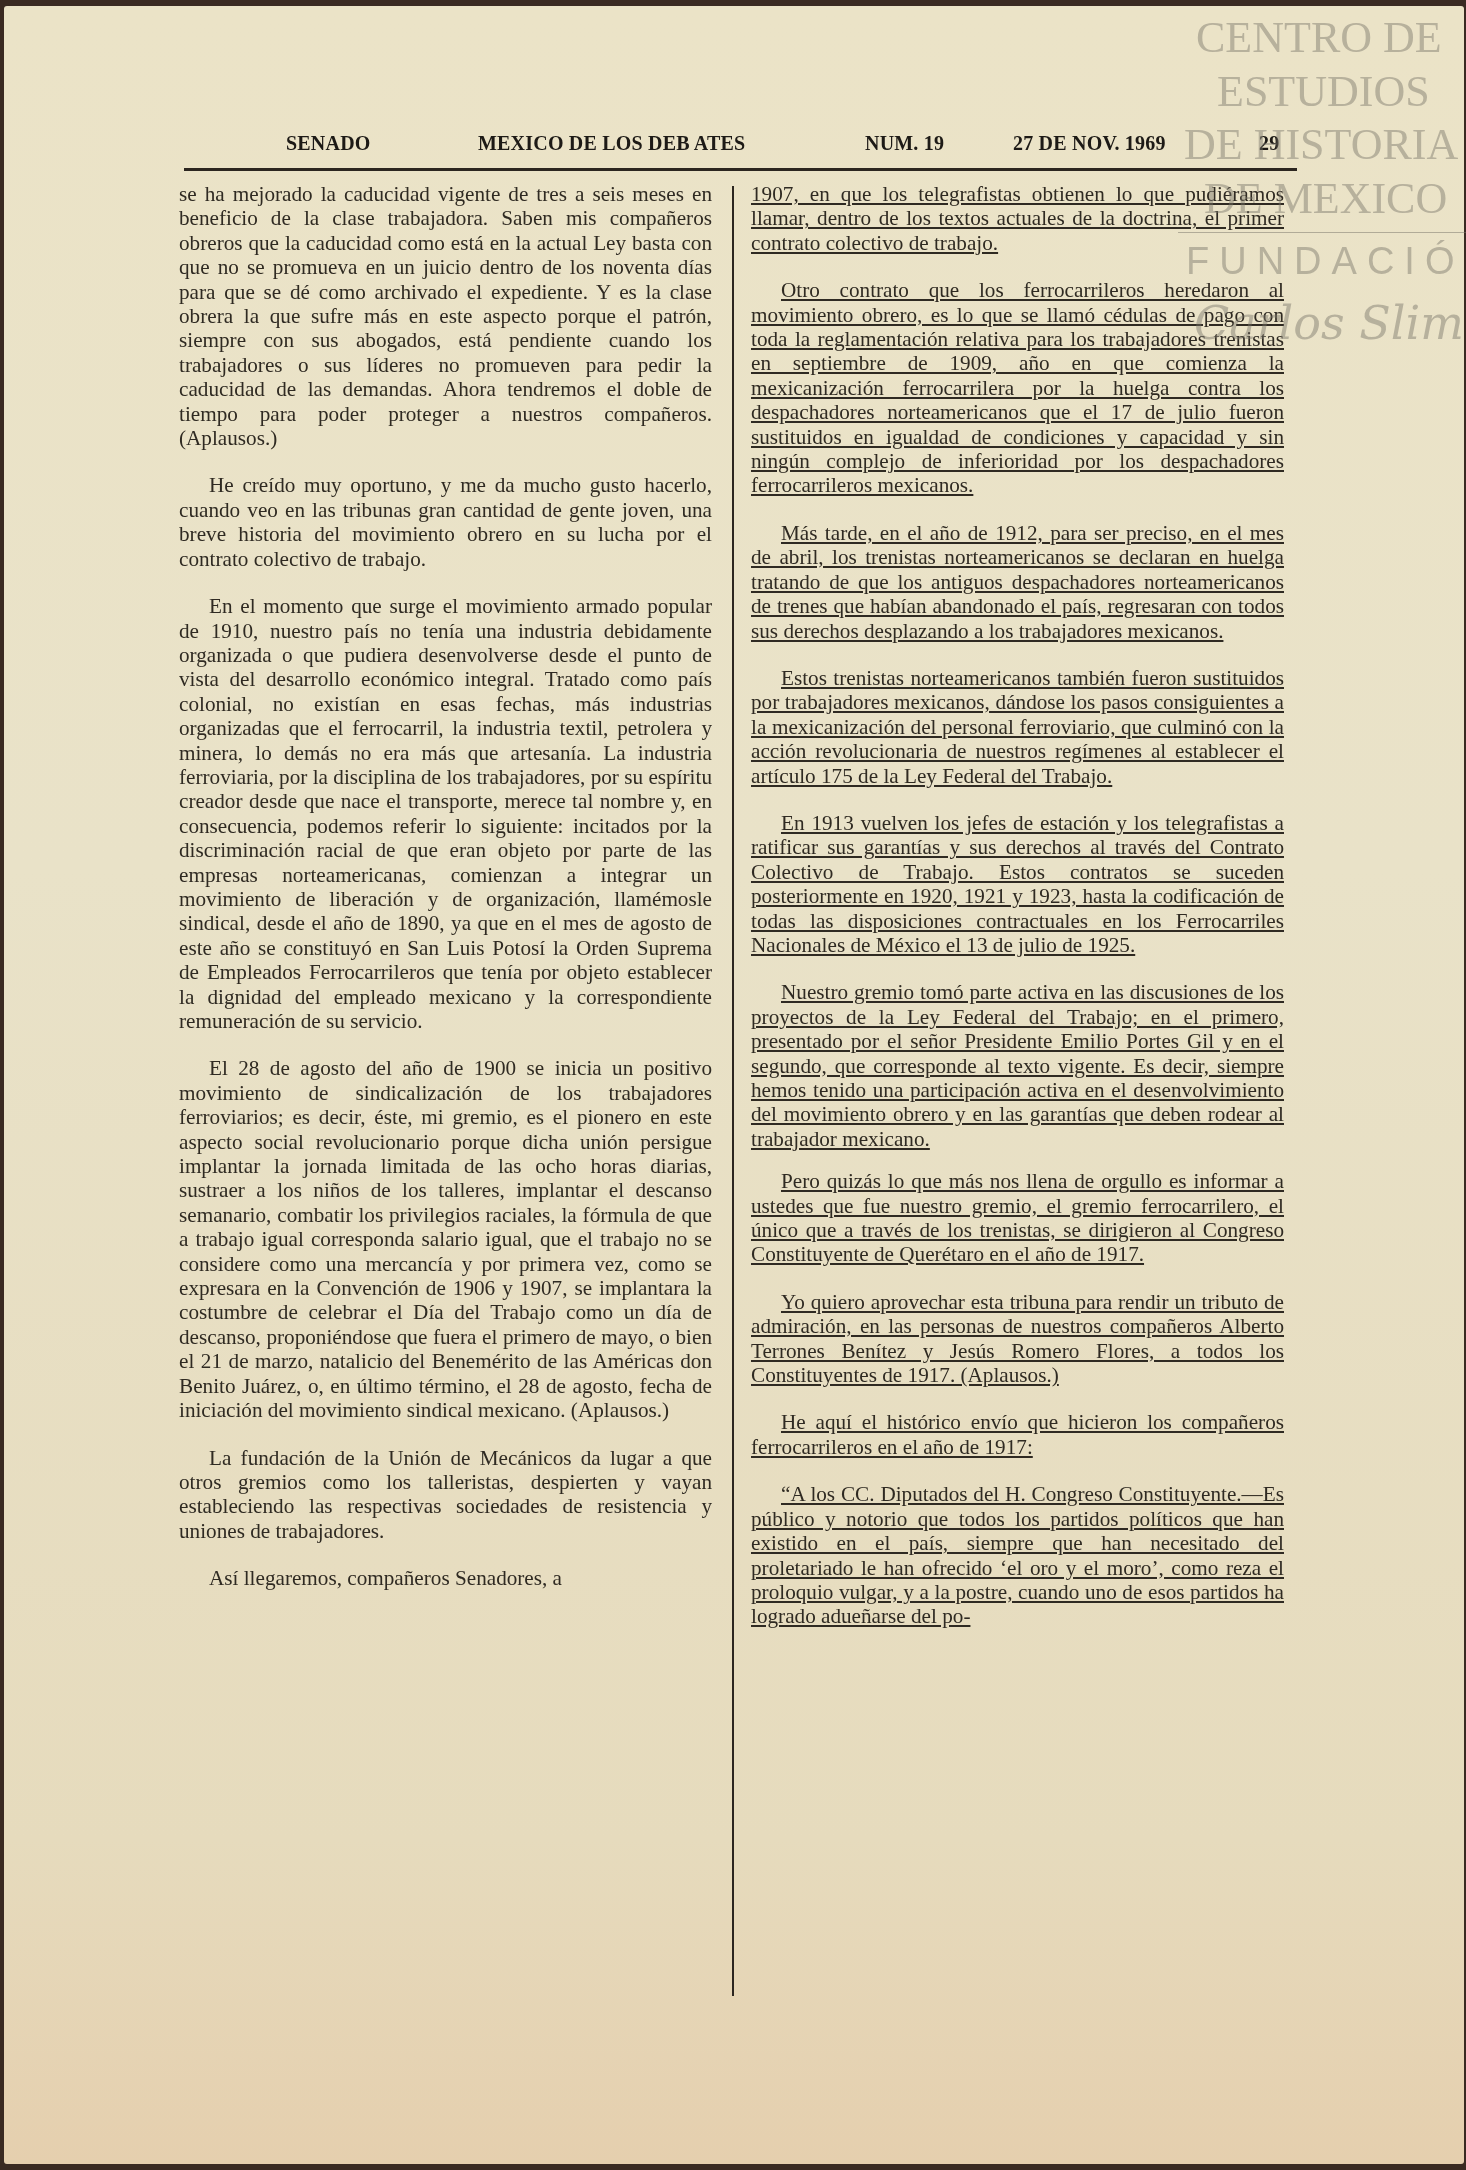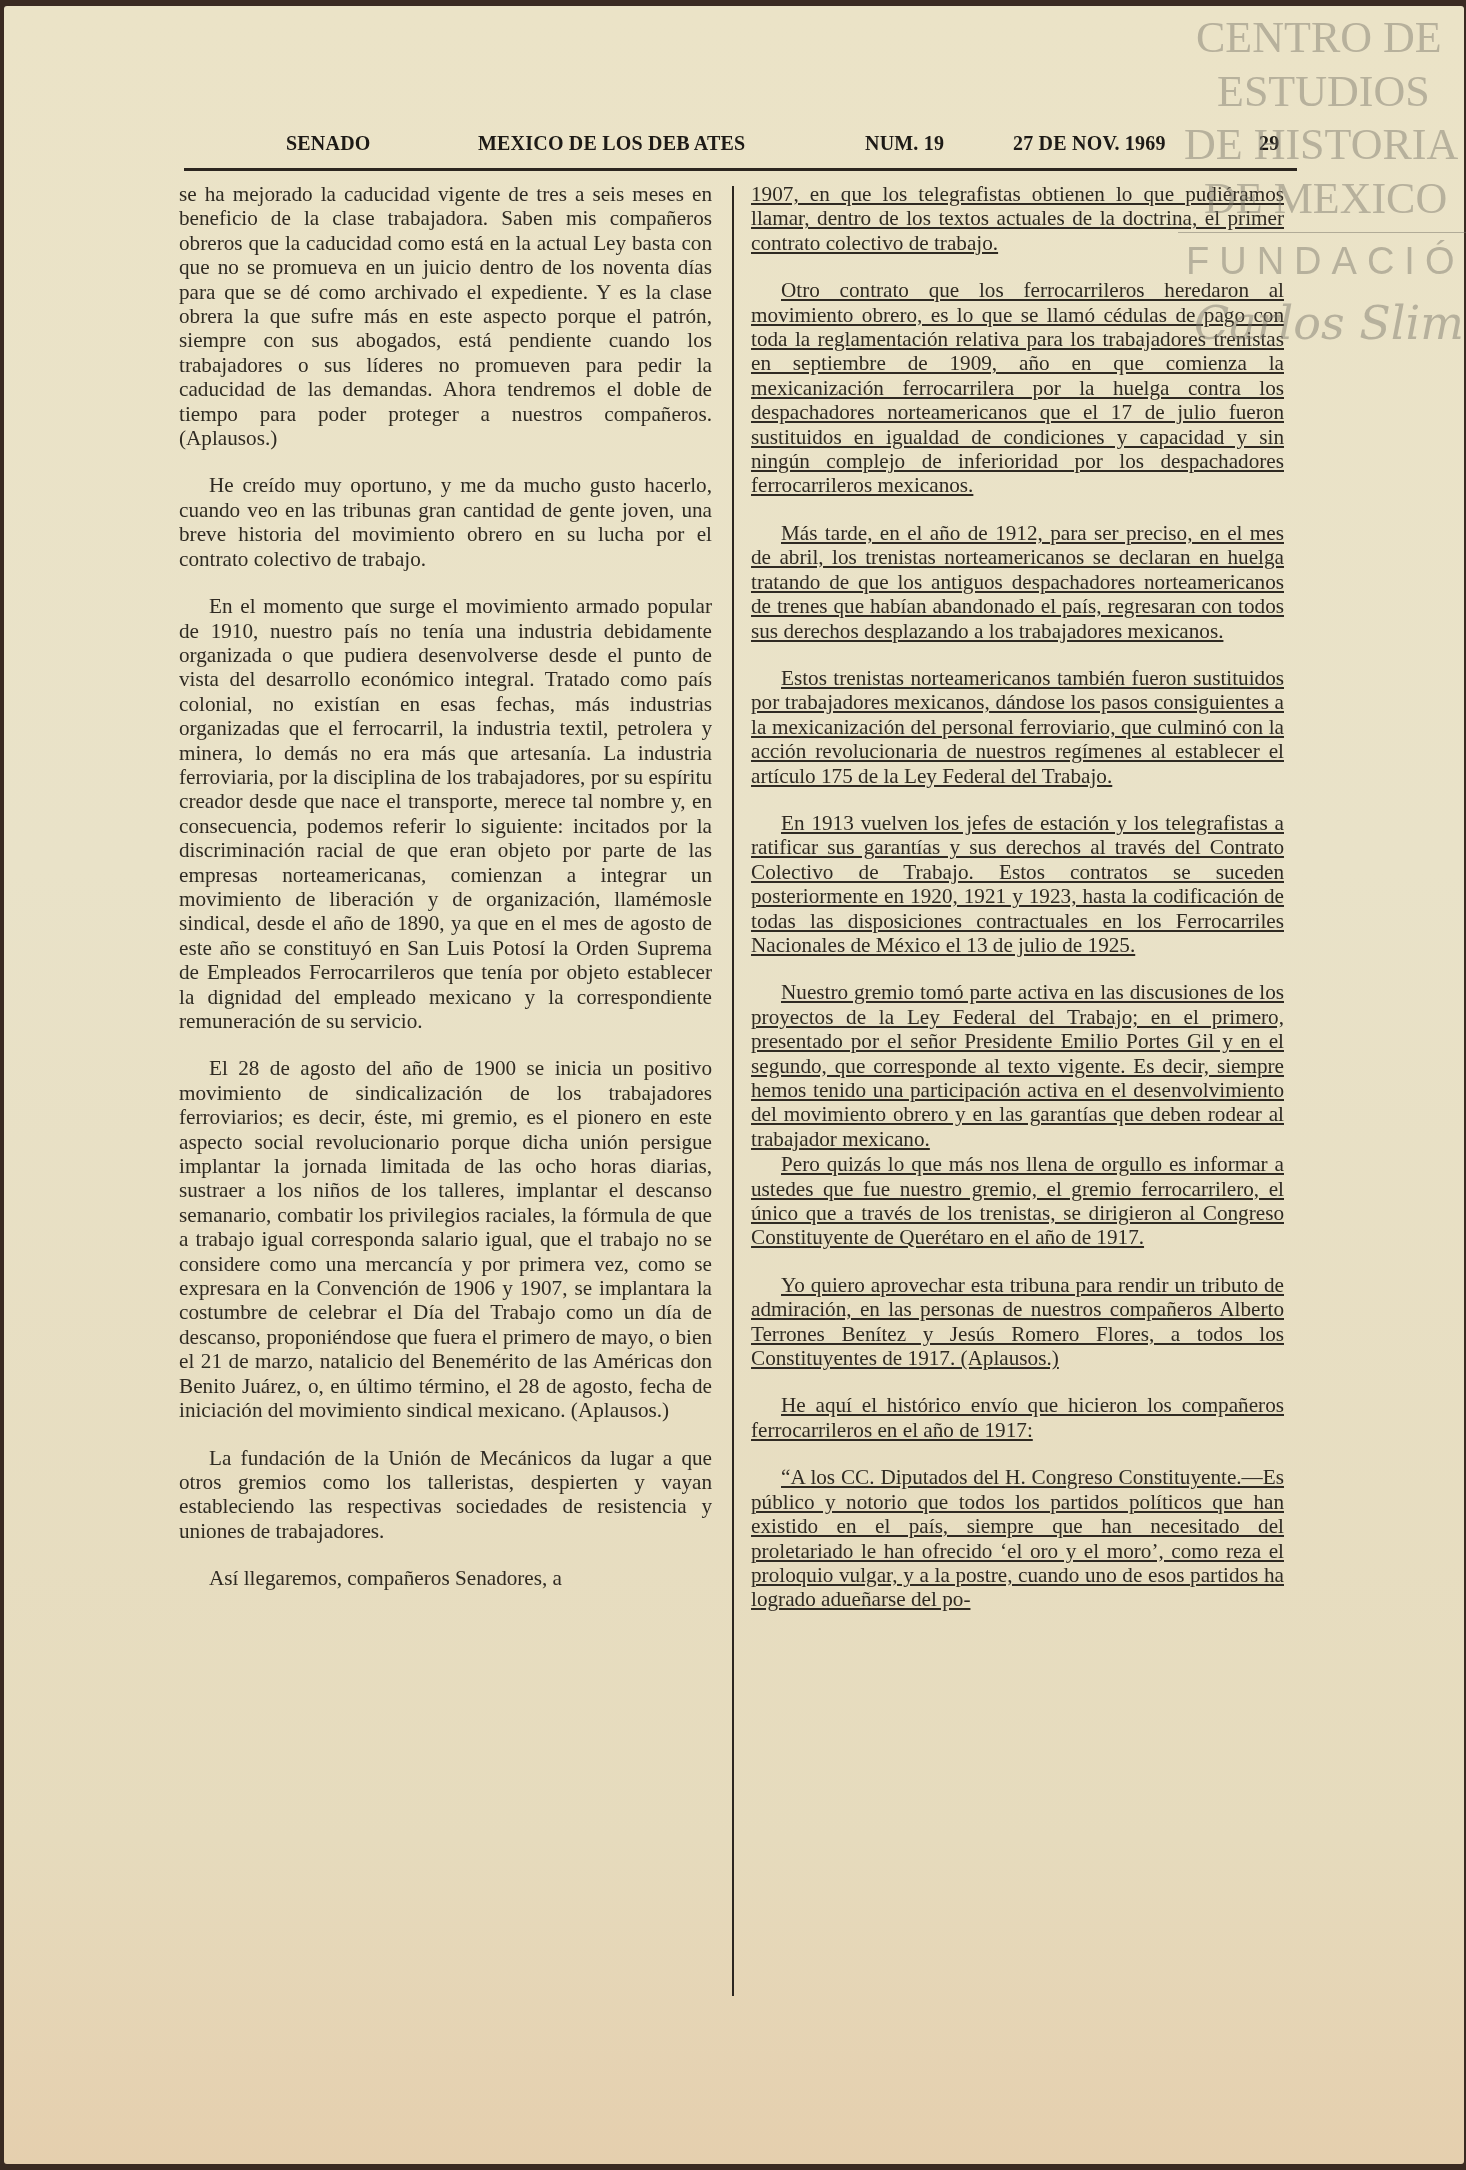--- a/index.html
+++ b/index.html
@@ -33,21 +33,21 @@
   }
   .col {
     position: absolute; top: 176px; width: 533px;
     font-size: 21.2px; line-height: 24.4px; color: #2f2a22;
     text-align: justify; hyphens: manual;
   }
   .col-left { left: 175px; }
   .col-right { left: 747px; text-decoration: underline; }
   .col p { margin: 0 0 23px 0; text-indent: 30px; }
   .col p.noindent { text-indent: 0; }
-  .col p.tight { margin-bottom: 1px; }
+  .col p.tight { margin-bottom: 18px; }
   .watermark {
     position: absolute; color: rgba(120,116,104,0.45);
     font-family: "Liberation Serif", serif; white-space: nowrap;
   }
   .wm1 { left: 1192px; top: 6px; font-size: 44px; }
   .wm2 { left: 1213px; top: 60px; font-size: 44px; }
   .wm3 { left: 1180px; top: 113px; font-size: 44px; }
   .wm4 { left: 1200px; top: 167px; font-size: 44px; }
   .wm5 { left: 1182px; top: 234px; font-size: 38px; letter-spacing: 10px; font-family: "Liberation Sans", sans-serif; font-weight: 300; }
   .wm6 { left: 1190px; top: 290px; font-size: 46px; font-style: italic; font-family: "DejaVu Serif", serif; text-align: center; }

